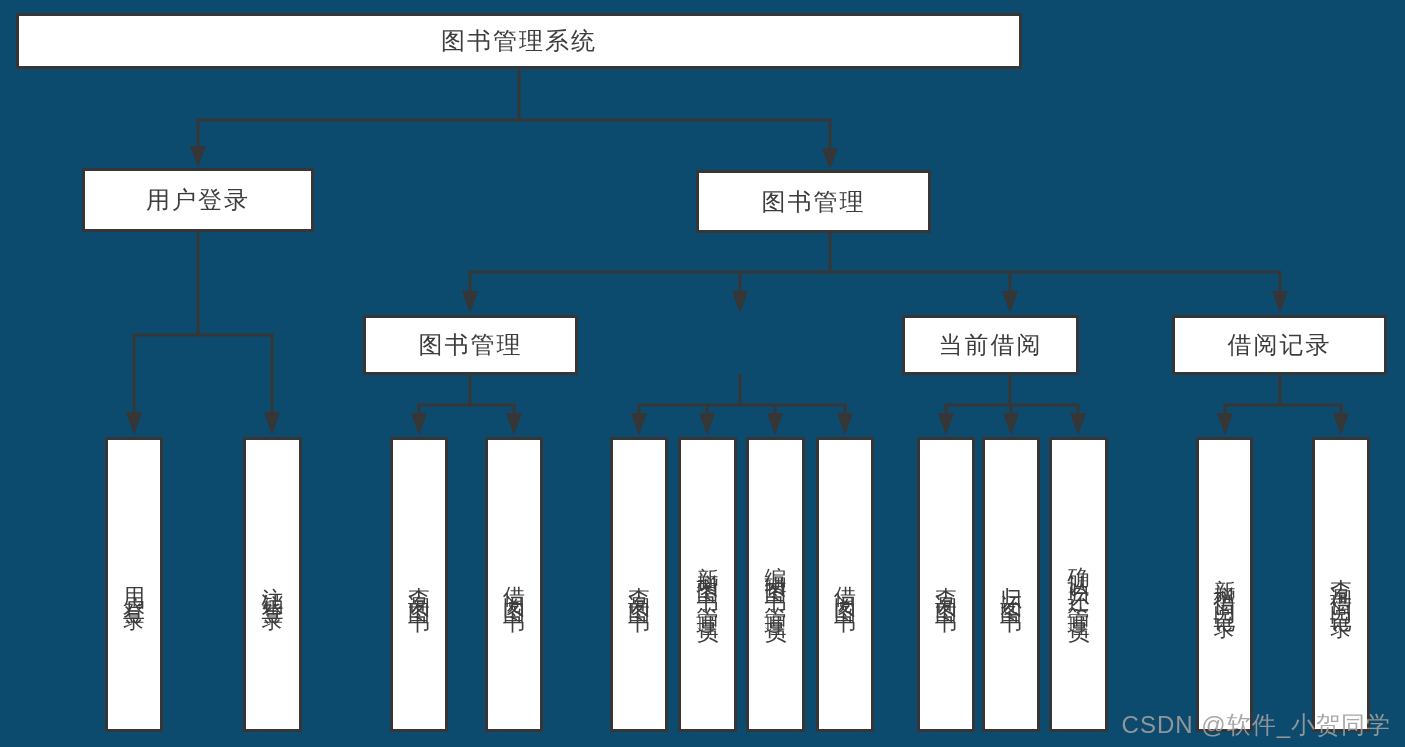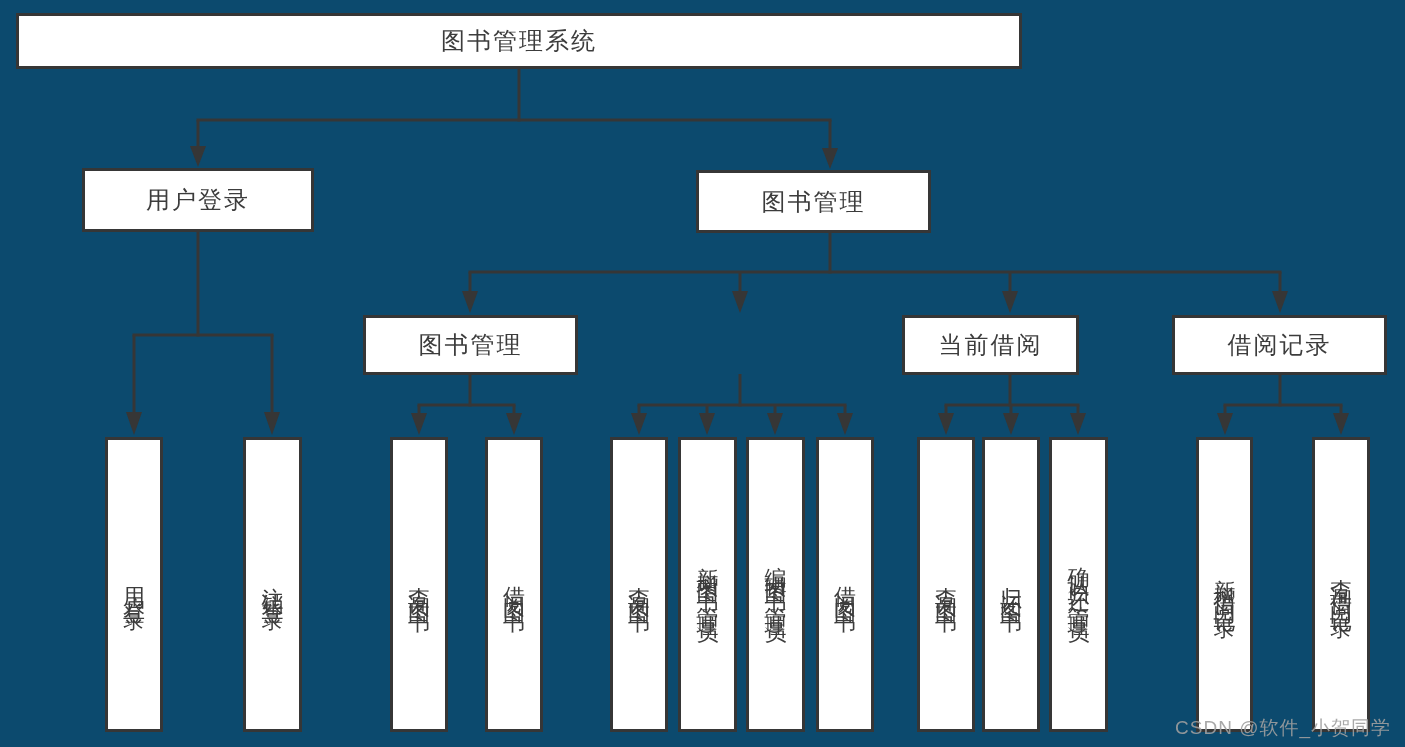--- a/index.html
+++ b/index.html
@@ -54,21 +54,21 @@
   .n-f07 { left: 746px;  width: 59px; }
   .n-f08 { left: 816px;  width: 58px; }
   .n-f09 { left: 917px;  width: 58px; }
   .n-f10 { left: 982px;  width: 58px; }
   .n-f11 { left: 1049px; width: 59px; }
   .n-f12 { left: 1196px; width: 57px; }
   .n-f13 { left: 1312px; width: 58px; }
   .watermark {
     position: absolute;
     right: 14px; bottom: 6px;
-    font-size: 19px;
+    font-size: 24px;
     color: rgba(158, 158, 158, 0.9);
     letter-spacing: 1px;
     z-index: 5;
     white-space: nowrap;
   }
 </style>
 </head>
 <body>
 
 <div class="canvas">

